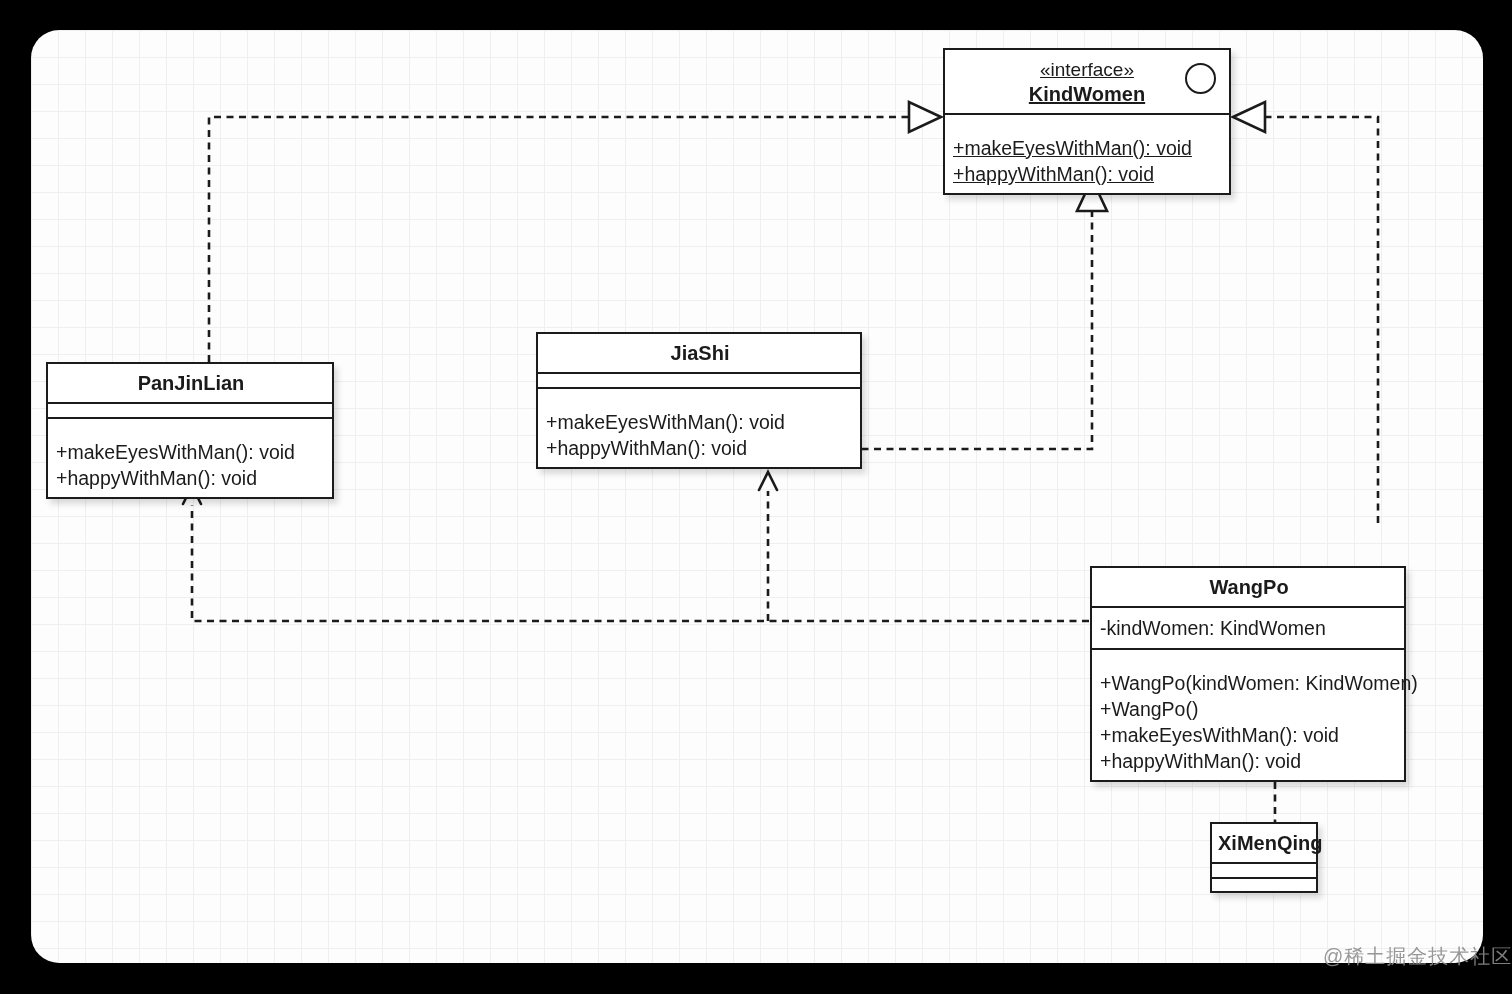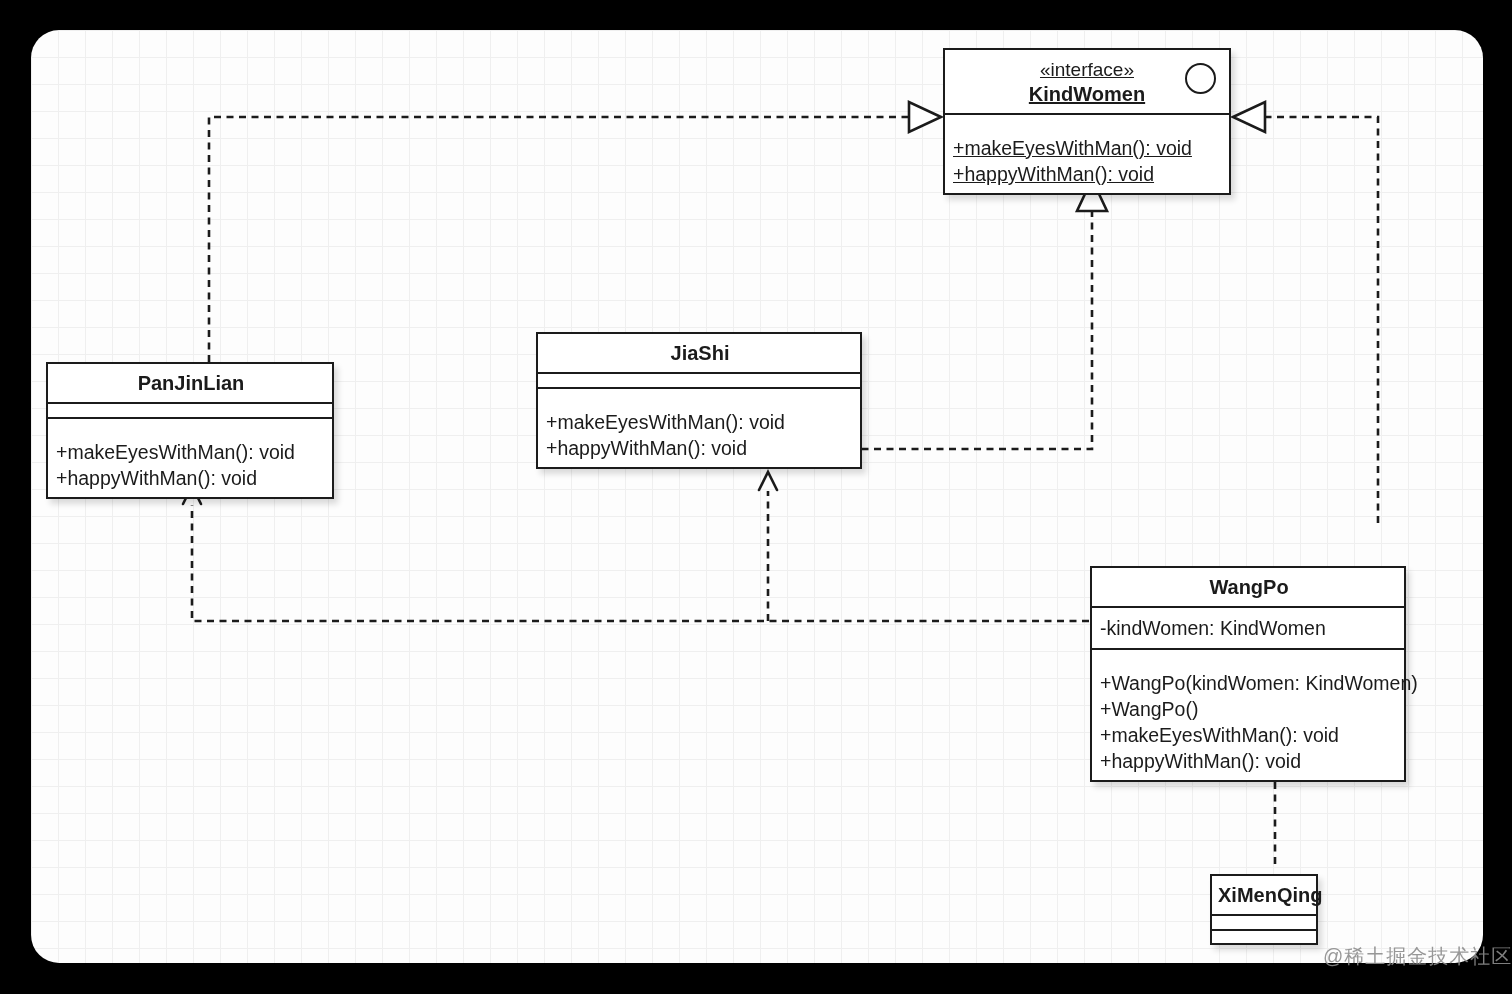--- a/index.html
+++ b/index.html
@@ -181,20 +181,20 @@
       <div class="uml-member">-kindWomen: KindWomen</div>
     </div>
     <div class="uml-section uml-methods">
       <div class="uml-member">+WangPo(kindWomen: KindWomen)</div>
       <div class="uml-member">+WangPo()</div>
       <div class="uml-member">+makeEyesWithMan(): void</div>
       <div class="uml-member">+happyWithMan(): void</div>
     </div>
   </div>
 
-  <div class="uml-class" style="left:1210px; top:874px; width:108px;">
+  <div class="uml-class" style="left:1210px; top:822px; width:108px;">
     <div class="uml-title">XiMenQing</div>
     <div class="uml-section uml-attrs empty"></div>
     <div class="uml-section uml-methods empty"></div>
   </div>
 
   <div id="watermark">@稀土掘金技术社区</div>
 </div>
 
 </body></html>

